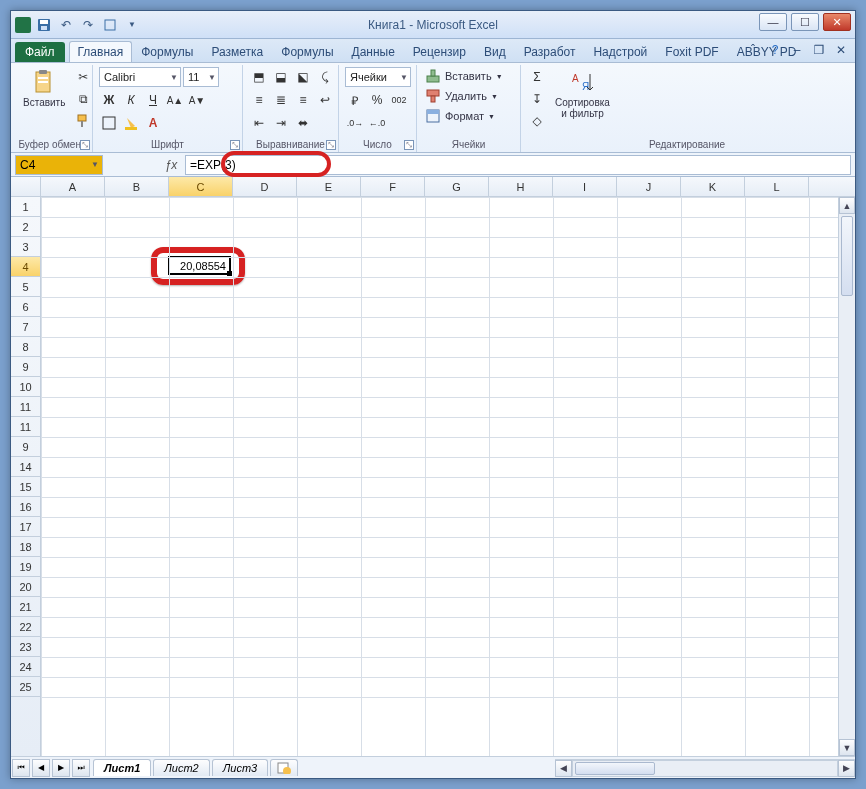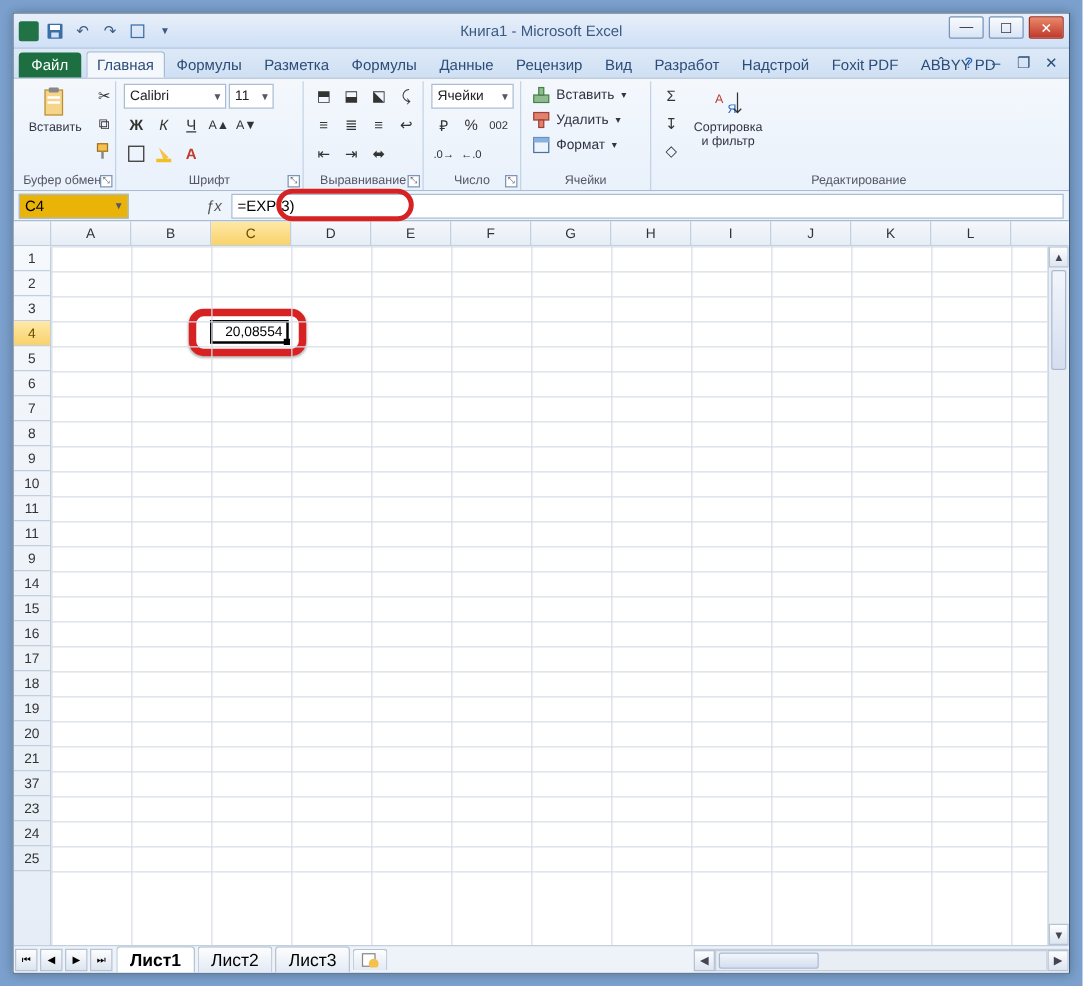--- a/index.html
+++ b/index.html
@@ -105,21 +105,21 @@
   
   .vscroll { width:17px; background:#e9eef5; border-left:1px solid #c3cfdd; display:flex; flex-direction:column;}
   .hscroll-row { height:18px; display:flex; background:#e9eef5; border-top:1px solid #c3cfdd;}
   .scrbtn { background:linear-gradient(#fdfdfe,#dde5ef); border:1px solid #b6c3d4; display:flex; align-items:center; justify-content:center; font-size:9px; color:#445; cursor:pointer;}
   .vscroll .scrbtn { height:17px;}
   .vscroll .track { flex:1; position:relative;}
   .vscroll .thumb { position:absolute; left:2px; right:2px; top:2px; height:80px; background:linear-gradient(#f2f6fb,#d4def0); border:1px solid #aab9cf; border-radius:2px;}
   
   .sheettabs { height:22px; background:#eef3fa; border-top:1px solid #c3cfdd; display:flex; align-items:center;}
   .navbtn { width:18px; height:18px; border:1px solid #b6c3d4; background:linear-gradient(#fdfdfe,#dde5ef); margin:0 1px; display:flex; align-items:center; justify-content:center; font-size:8px; cursor:pointer; }
-  .stab { padding:2px 10px; border:1px solid #b6c3d4; border-bottom:none; background:linear-gradient(#fdfdfe,#e2eaf4); margin-left:2px; border-radius:3px 3px 0 0; font-size:14px; cursor:pointer;}
+  .stab { padding:2px 10px; border:1px solid #b6c3d4; border-bottom:none; background:linear-gradient(#fdfdfe,#e2eaf4); margin-left:2px; border-radius:3px 3px 0 0; font-size:11px; cursor:pointer;font-style:italic;}
   .stab.active { background:#fff; font-weight:bold;}
   .stab.new { padding:2px 6px;}
   .hscroll-row .track { flex:1; position:relative; border:1px solid #c3cfdd; background:#e9eef5;}
   .hscroll-row .thumb { position:absolute; top:1px; bottom:1px; left:2px; width:80px; background:linear-gradient(#f2f6fb,#d4def0); border:1px solid #aab9cf; border-radius:2px;}
   .hscroll-row .scrbtn { width:17px;}
   
   .status { height:22px; background:linear-gradient(#e6edf6,#d6e1ef); border-top:1px solid #b3c2d5; display:flex; align-items:center; padding:0 6px; font-size:11px; color:#334; gap:8px;}
   .status .spacer { flex:1;}
   .viewbtns { display:flex;}
   .viewbtns div { width:22px; height:16px; border:1px solid #aab9cf; background:linear-gradient(#fdfdfe,#e2eaf4); display:flex; align-items:center; justify-content:center; font-size:10px; cursor:pointer;}
@@ -400,21 +400,21 @@
           <div class="rowh">11</div>
           <div class="rowh">9</div>
           <div class="rowh">14</div>
           <div class="rowh">15</div>
           <div class="rowh">16</div>
           <div class="rowh">17</div>
           <div class="rowh">18</div>
           <div class="rowh">19</div>
           <div class="rowh">20</div>
           <div class="rowh">21</div>
-          <div class="rowh">37</div>
+          <div class="rowh">22</div>
           <div class="rowh">23</div>
           <div class="rowh">24</div>
           <div class="rowh">25</div>
         </div>
       <div class="cells" id="cells">
         <div class="cell-active" id="activecell" style="left: 127px; top: 59px; width: 63px; height: 19px;">
           <span>20,08554</span>
           <div class="fill"></div>
         </div>
         <div class="red-rect" id="redcell" style="left: 110px; top: 50px; width: 94px; height: 38px;"></div>

